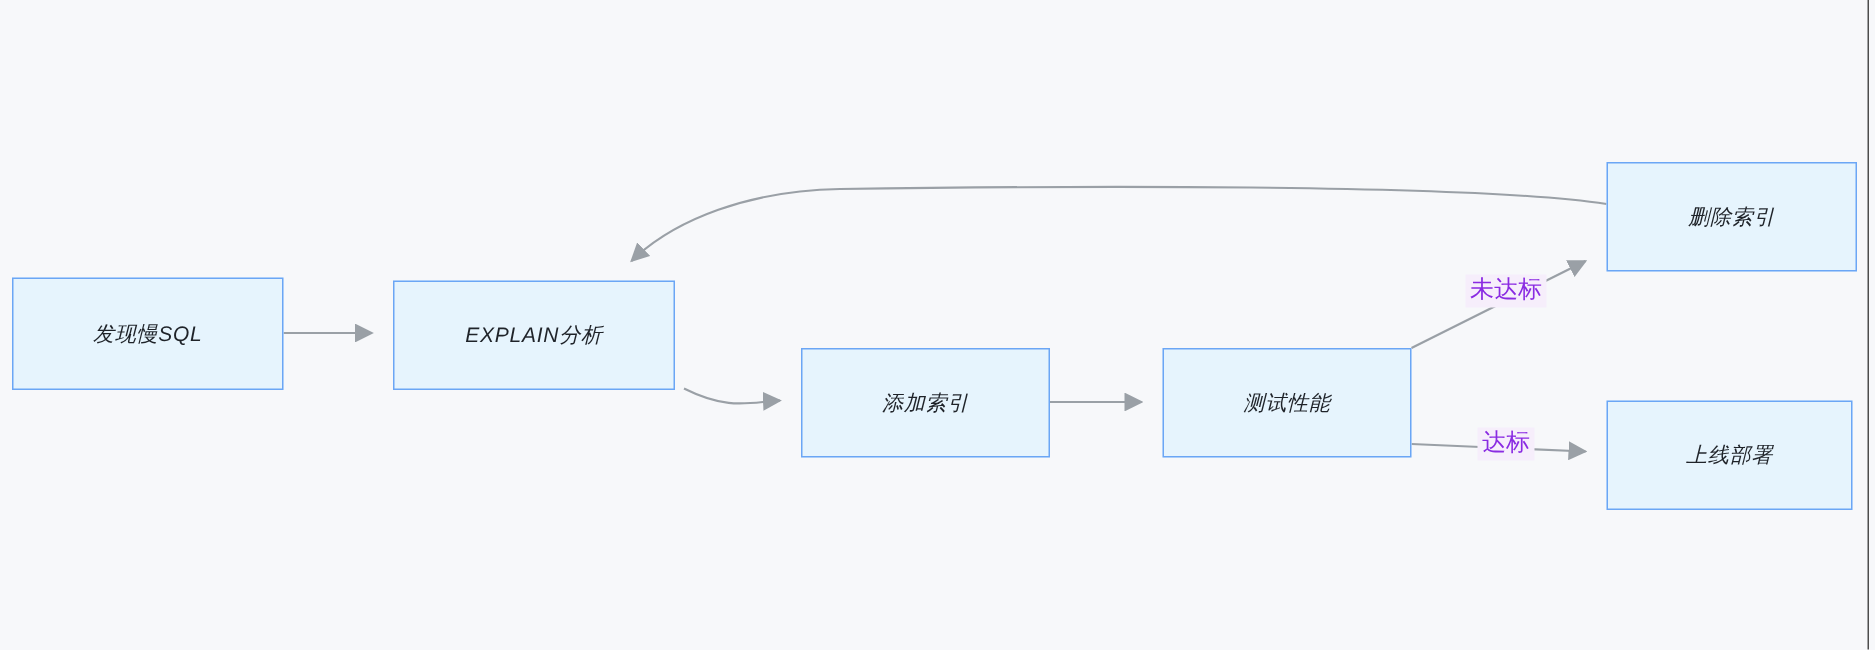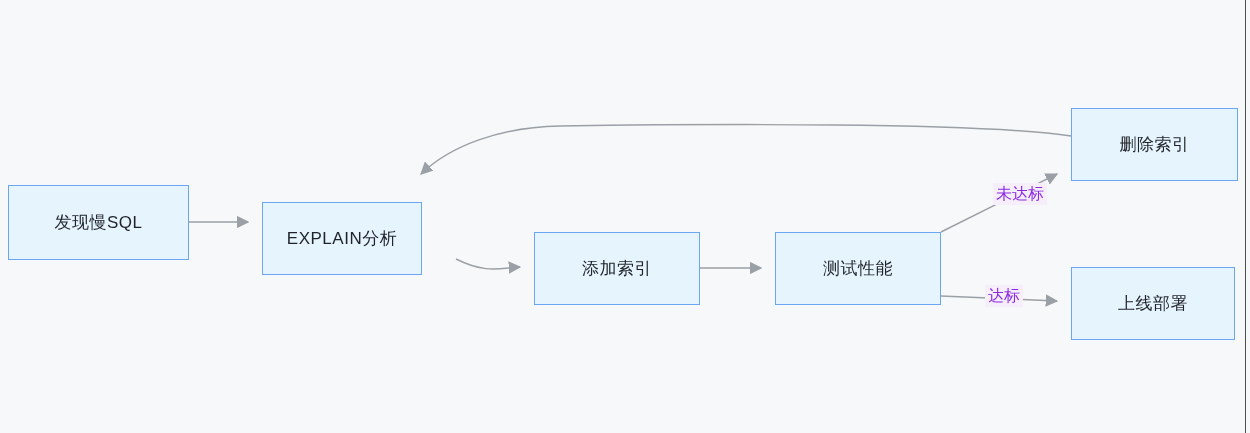--- a/index.html
+++ b/index.html
@@ -30,23 +30,24 @@
   }
   .node {
     position: absolute;
     box-sizing: border-box;
     background: #e6f4fd;
     border: 1px solid #6ba6f5;
     display: flex;
     align-items: center;
     justify-content: center;
     color: #1f2329;
-    font-size: 17px;
+    font-size: 14px;
     letter-spacing: 0.5px;
     white-space: nowrap;
+    font-style: italic;
   }
   .edge-label {
     position: absolute;
     box-sizing: border-box;
     background: #f6eefb;
     color: #8a2be2;
     font-size: 16px;
     line-height: 20px;
     padding: 1px 3px;
     white-space: nowrap;
@@ -82,39 +83,39 @@
 
     <path d="M 941 296 L 1057 301" fill="none" stroke="#9aa0a6" stroke-width="1.4" marker-end="url(#arrow)"></path>
 
     <path d="M 1071 136 C 980 122, 700 124, 560 126 C 500 127, 450 146, 421 174" fill="none" stroke="#9aa0a6" stroke-width="1.4" marker-end="url(#arrow)"></path>
   </svg>
 
   <div class="node" style="left:8px; top:185px; width:181px; height:75px;text-align:center;">
     <span>发现慢SQL</span>
   </div>
 
-  <div class="node" style="left:262px; top:202px; width:160px; height:73px;">
+  <div class="node" style="left:262px; top:187px; width:188px; height:73px;">
     <span>EXPLAIN分析</span>
   </div>
 
   <div class="node" style="left:775px; top:232px; width:166px; height:73px;">
     <span>测试性能</span>
   </div>
 
   <div class="node" style="left:534px; top:232px; width:166px; height:73px;">
     <span>添加索引</span>
   </div>
 
   <div class="node" style="left:1071px; top:108px; width:167px; height:73px;">
     <span>删除索引</span>
   </div>
 
   <div class="node" style="left:1071px; top:267px; width:164px; height:73px;">
     <span>上线部署</span>
   </div>
 
-  <div class="edge-label" style="left:977px; top:183px;margin-left:16px;">未达标</div>
+  <div class="edge-label" style="left:977px; top:183px;">未达标</div>
 
   <div class="edge-label" style="left:985px; top:285px;">达标</div>
 
   <div class="right-rule"></div>
 
 </div>
 
 </body></html>

